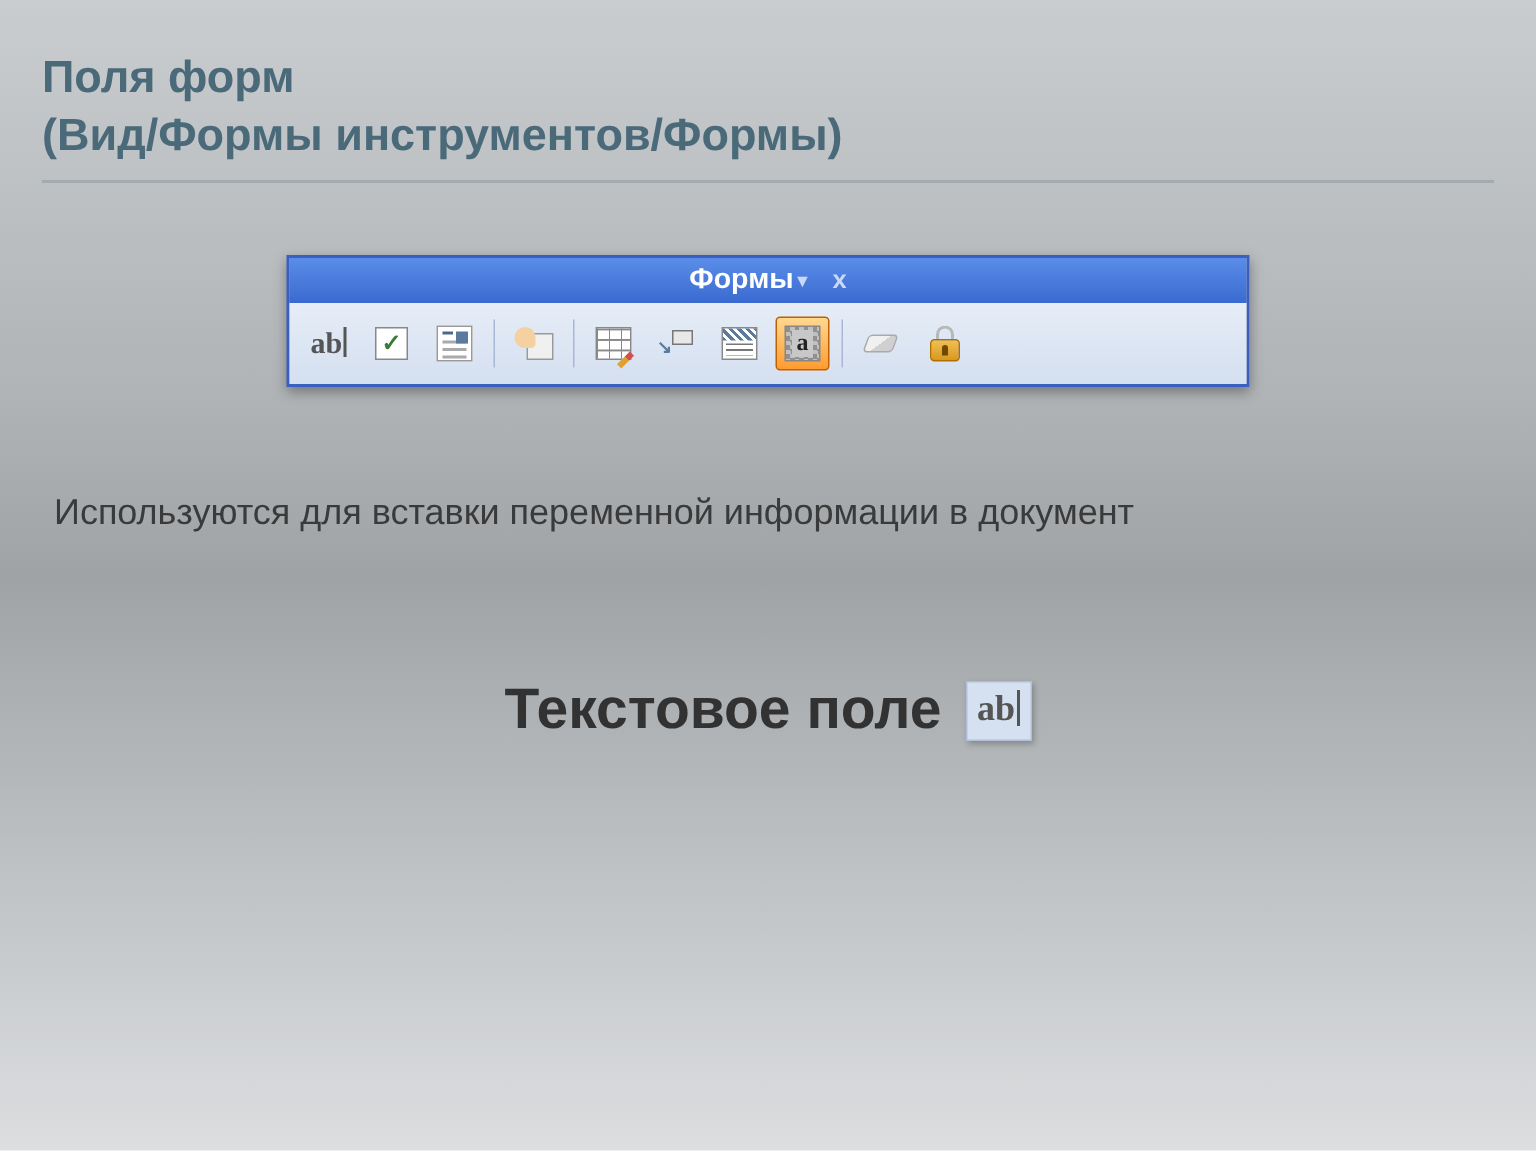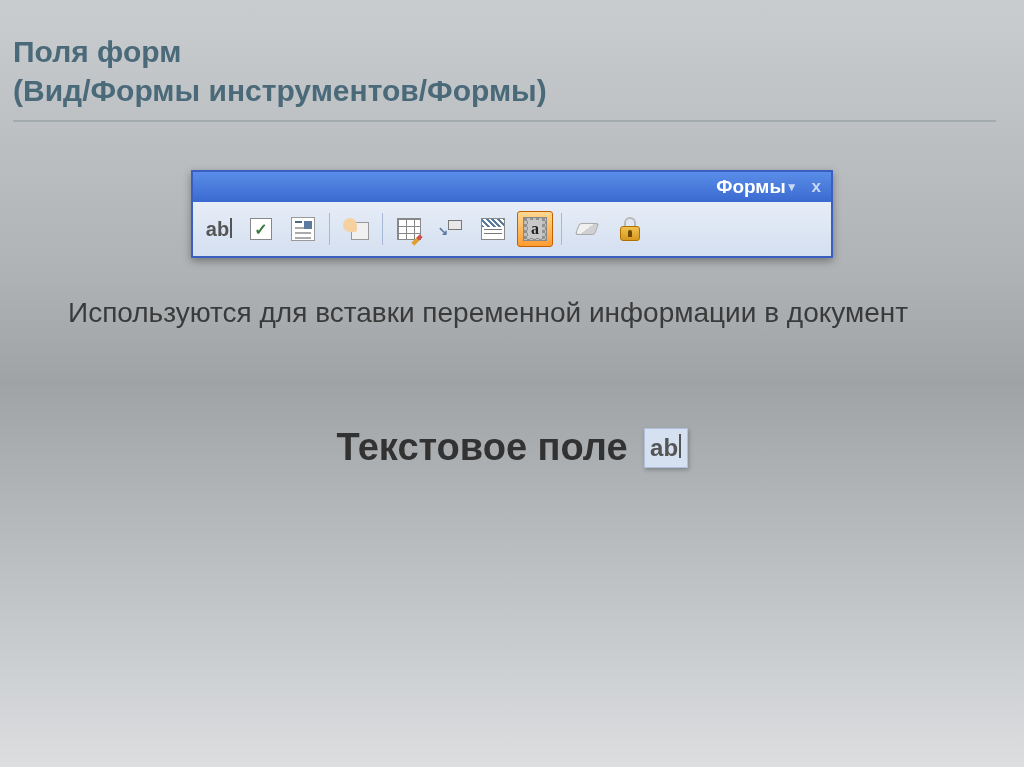--- a/index.html
+++ b/index.html
@@ -9,21 +9,21 @@
     }
     body {
       width: 1024px;
       height: 767px;
       background: linear-gradient(180deg, #cacdcf 0%, #b0b3b6 35%, #9fa3a6 50%, #b8bbbe 70%, #dcdee0 100%);
       font-family: Arial, sans-serif;
       position: relative;
       overflow: hidden;
     }
     .header {
-      padding: 32px 28px 0 13px;
+      padding: 32px 28px 0 28px;
     }
     .title {
       color: #4a6a7a;
       font-size: 30px;
       font-weight: bold;
       line-height: 1.3;
     }
     .divider {
       margin-top: 10px;
       height: 2px;
@@ -42,21 +42,21 @@
     }
     .toolbar-header {
       height: 30px;
       background: linear-gradient(180deg, #5a8de8 0%, #3a6ad0 100%);
       color: #ffffff;
       font-weight: bold;
       font-size: 19px;
       display: flex;
       align-items: center;
       padding: 0 10px;
-      justify-content: flex-end;
+      justify-content: center;
     }
     .toolbar-header-controls {
       display: flex;
       gap: 14px;
       align-items: center;
       color: #c8d8f5;
       font-size: 16px;
     }
     .toolbar-body {
       height: 54px;
@@ -79,21 +79,21 @@
       background: linear-gradient(180deg, #ffd890 0%, #ff9c30 100%);
       border: 1px solid #c06000;
     }
     .sep {
       width: 1px;
       height: 32px;
       background: #a8b8d4;
       margin: 0 2px;
     }
     .icon-ab {
-      font-family: Liberation Sans, sans-serif;
+      font-family: Liberation Serif, serif;
       font-size: 20px;
       font-weight: bold;
       color: #555;
       display: flex;
       align-items: flex-start;
     }
     .icon-ab .cursor {
       width: 2px;
       height: 20px;
       background: #555;
@@ -285,23 +285,23 @@
       align-items: center;
       justify-content: center;
     }
     .icon-lock .keyhole {
       width: 4px;
       height: 7px;
       background: #704800;
       border-radius: 2px 2px 0 0;
     }
     .body-text {
-      margin-top: 34px;
-      padding-left: 68px;
-      font-size: 28px;
+      margin-top: 66px;
+      padding-left: 36px;
+      font-size: 24px;
       color: #3a3a3a;
       line-height: 1.5;
     }
     .caption-row {
       margin-top: 92px;
       display: flex;
       justify-content: center;
       align-items: center;
       gap: 16px;
     }

